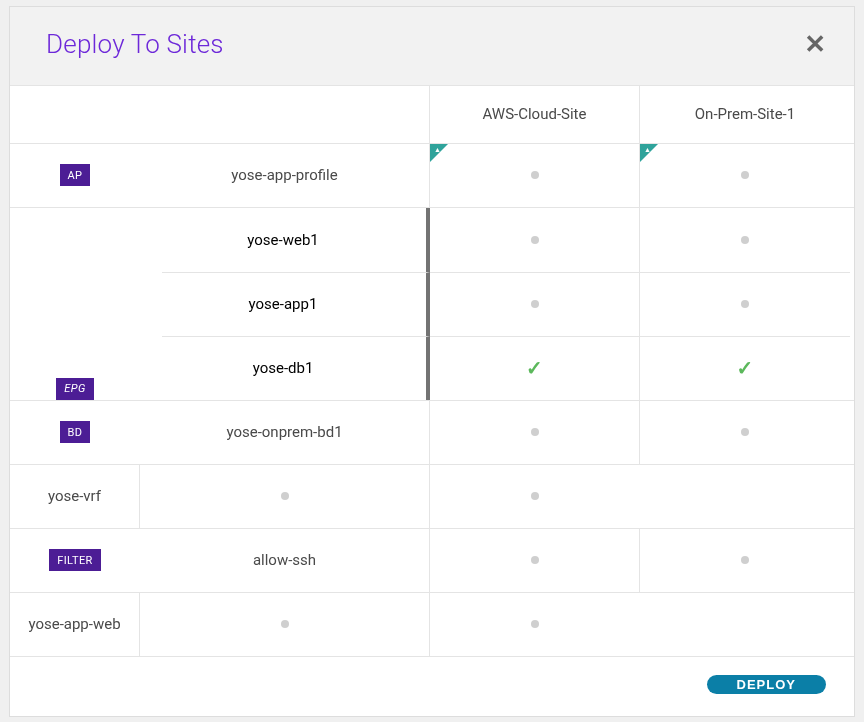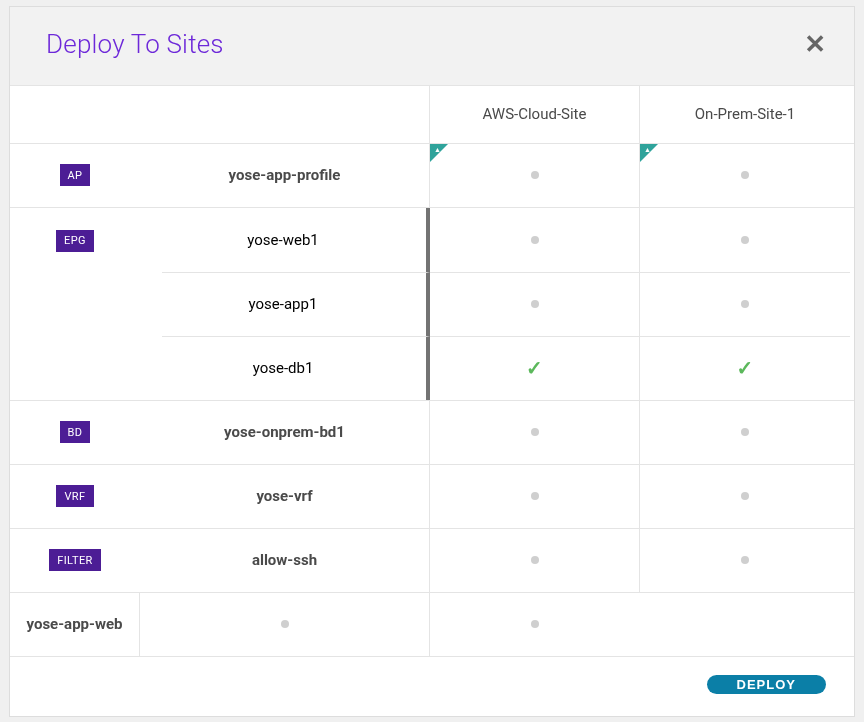--- a/index.html
+++ b/index.html
@@ -117,34 +117,35 @@
       border: none;
       border-radius: 22px;
       padding: 2px 30px;
       font-size: 13px;
       font-weight: 700;
       letter-spacing: 1px;
       cursor: pointer;
     }
     
     .row .tagcell { border-right: none; }
-    .row .namecell { border-right: 1px solid #e4e4e4; font-weight: bold; }
+    .row .namecell { border-right: 1px solid #e4e4e4; }
     .hrow .c:first-child, .hrow .c:nth-child(2) { border-right: 1px solid #e4e4e4; }
     .hrow .c:first-child { border-right: none; }
     
     .epg-block {
       display: grid;
       grid-template-columns: 130px 1fr;
       border-bottom: 1px solid #e4e4e4;
     }
     .epg-block .tagcol {
       display: flex;
-      align-items: flex-start;
+      align-items: flex-end;
       justify-content: center;
       padding-top: 22px;
+      font-style: italic;
     }
     .epg-block .items .irow {
       display: grid;
       grid-template-columns: 290px 210px 210px;
       height: 64px;
     }
     .epg-block .items .irow + .irow {
       
     }
     .epg-block .items .irow .namecell,
@@ -269,23 +270,20 @@
       <div class="c namecell">yose-onprem-bd1</div>
       <div class="c sitecell">
           <span class="dot"></span>
         </div>
       <div class="c sitecell">
           <span class="dot"></span>
         </div>
     </div>
 
     <div class="row brow">
-      <div class="c tagcell">
-        <span class="tag">VRF</span>
-      </div>
       <div class="c namecell">yose-vrf</div>
       <div class="c sitecell">
           <span class="dot"></span>
         </div>
       <div class="c sitecell">
           <span class="dot"></span>
         </div>
     </div>
 
     <div class="row brow">

